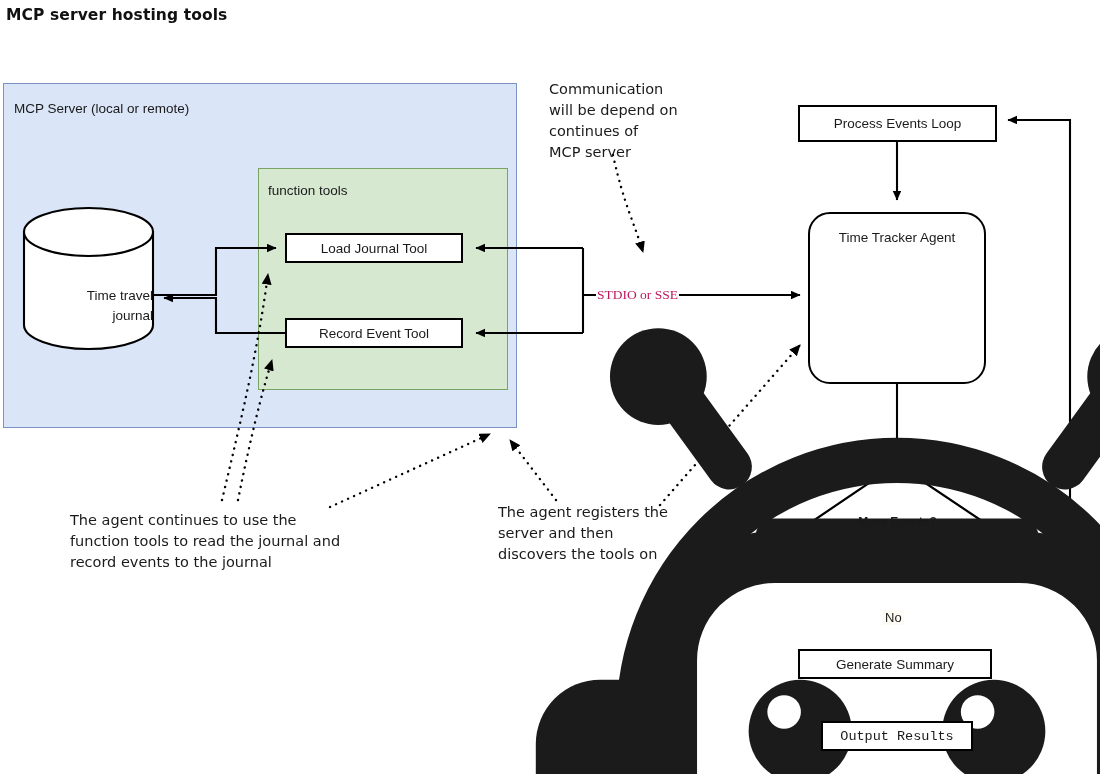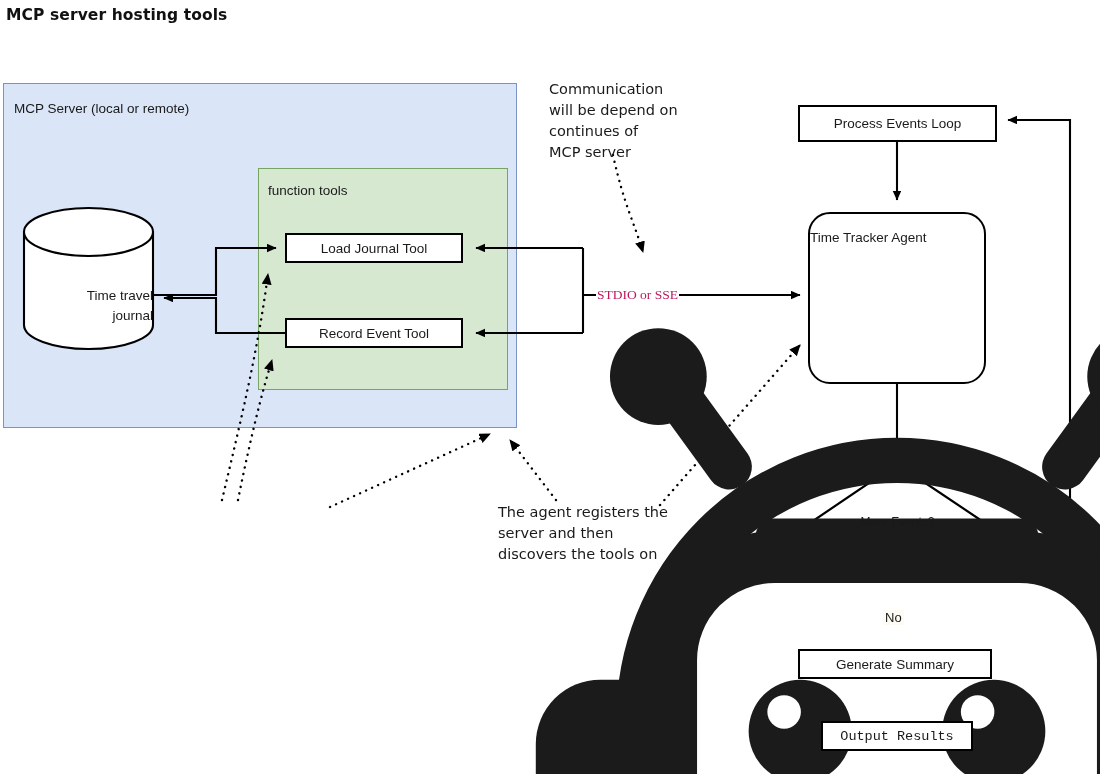--- a/index.html
+++ b/index.html
@@ -24,21 +24,21 @@
   .panel-label{position:absolute;font-size:13.5px;color:#1a1a1a;white-space:nowrap;}
 
   
   .box{position:absolute;background:#ffffff;border:2px solid #000;
        display:flex;align-items:center;justify-content:center;
        font-size:13.5px;color:#1a1a1a;box-sizing:border-box;white-space:nowrap;}
 
   .agent-box{position:absolute;left:808px;top:212px;width:178px;height:172px;
              background:#fff;border:2.4px solid #000;border-radius:22px;
              box-sizing:border-box;}
-  .agent-label{position:absolute;top:16px;left:0;width:100%;text-align:left;
+  .agent-label{position:absolute;top:16px;left:0;width:100%;text-align:center;
                font-size:13.5px;color:#1a1a1a;}
 
   
   .note{position:absolute;font-size:14.5px;line-height:21px;color:#1a1a1a;
         font-family:"DejaVu Sans",sans-serif;}
   .edge-label{position:absolute;font-size:13.5px;color:#be185d;background:#fff;
               padding:0 1px;white-space:nowrap;font-family:Liberation Serif, serif;}
   .edge-label-plain{position:absolute;font-size:13px;color:#1a1a1a;
                     background:#fcefc8;padding:0 2px;white-space:nowrap;}
 
@@ -155,35 +155,40 @@
         <circle cx="72.5" cy="71" r="2.6" fill="#fff"></circle>
 
         <path d="M48,90 q12,12 24,0" fill="none" stroke="#1b1b1b" stroke-width="6" stroke-linecap="round"></path>
 
         <path d="M92,100 q-6,12 -18,16" fill="none" stroke="#1b1b1b" stroke-width="6" stroke-linecap="round"></path>
         <rect x="64" y="112" width="14" height="10" rx="3" fill="#1b1b1b"></rect>
       </svg>
     </div>
   </div>
 
-  <div class="abs" style="left:807px;top:515px;width:181px;text-align:center;font-size:12px;">More Events?</div>
+  <div class="abs" style="left:807px;top:515px;width:181px;text-align:center;font-size:12px;font-weight:bold;">More Events?</div>
 
   <div class="edge-label-plain" style="left:883px;top:610px;background:#fdfbf3;">No</div>
 
   <div class="box" style="left:798px;top:649px;width:194px;height:30px;">Generate Summary</div>
 
   <div class="box" style="left:821px;top:721px;width:152px;height:30px;font-family:Liberation Mono, monospace;">Output Results</div>
 
   <div class="note" style="left:549px;top:79px;width:150px;">
     <div>Communication</div>
     <div>will be depend on</div>
     <div>continues of</div>
     <div>MCP server</div>
   </div>
 
+  <div class="note" style="left:70px;top:510px;width:320px;">
+    <div>The agent continues to use the</div>
+    <div>function tools to read the journal and</div>
+    <div>record events to the journal</div>
+  </div>
 
   <div class="note" style="left:498px;top:502px;width:200px;">
     <div>The agent registers the</div>
     <div>server and then</div>
     <div>discovers the tools on</div>
   </div>
 
 </div>
 
 </body></html>

